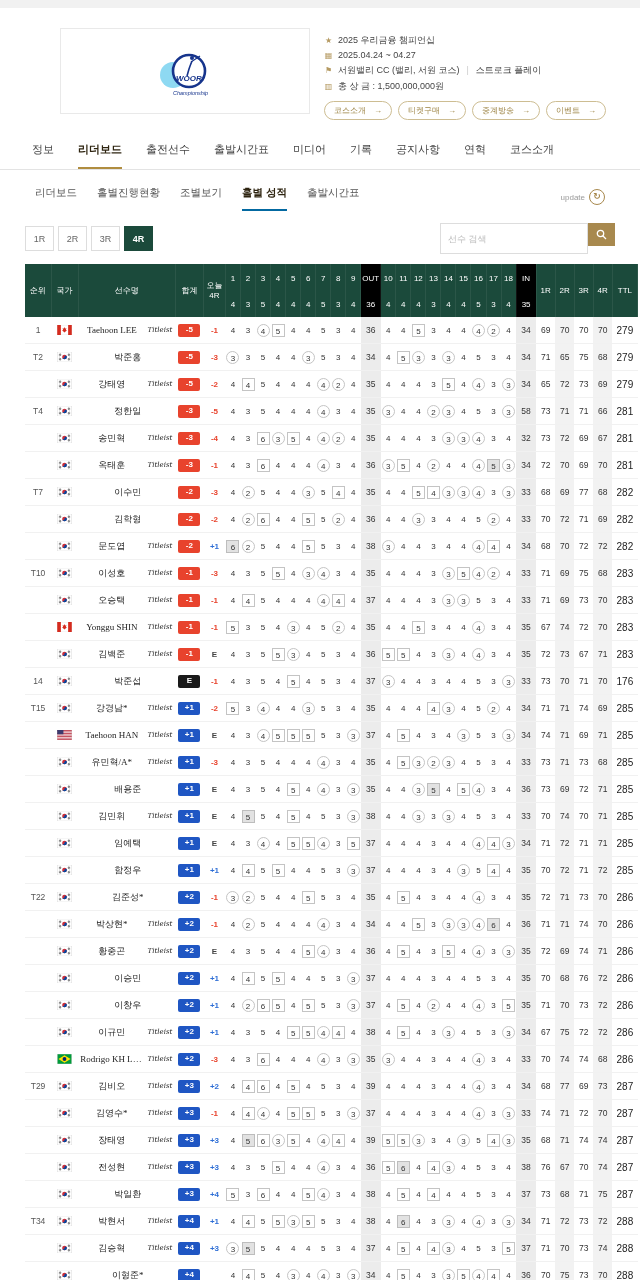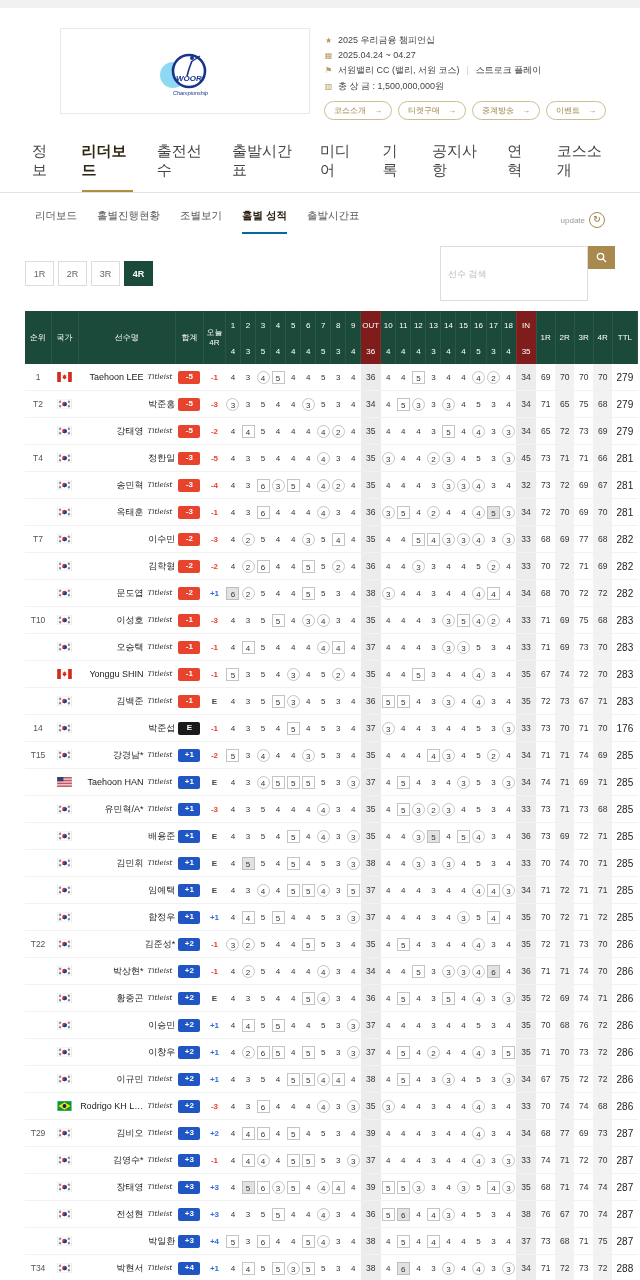--- a/index.html
+++ b/index.html
@@ -18,52 +18,52 @@
   .w-cond{font-size:9.5px;color:#333;}
   .w-low{color:#e8832d;font-size:8.5px;}
   .w-high{color:#4a78c8;font-size:8.5px;}
   .w-more{color:#b9a267;font-size:9px;}
   .info-line{display:flex;align-items:center;gap:5px;margin:3.5px 0;font-size:9px;color:#444;}
   .info-icon{color:#b59a62;font-size:8px;width:9px;text-align:center;}
   .info-sep{color:#ccc;margin:0 2px;}
   .hbuttons{display:flex;gap:6px;margin-top:8px;}
   .hbtn{border:1px solid #cdbd92;color:#9d8445;font-size:8px;padding:3px 9px;border-radius:10px;background:#fff;display:flex;gap:8px;align-items:center;cursor:pointer;}
   
-  .nav{display:flex;gap:24px;padding:12px 32px 0;border-bottom:1px solid #e3e3e3;font-size:15px;color:#444;}
+  .nav{display:flex;gap:24px;padding:12px 32px 0;border-bottom:1px solid #e3e3e3;font-size:11px;color:#444;}
   .nav-item{padding-bottom:10px;cursor:pointer;}
   .nav-item.active{font-weight:bold;color:#2e2410;border-bottom:2px solid #b08d3f;}
   
   .subnav{display:flex;gap:20px;padding:16px 35px 0;font-size:10.5px;color:#555;align-items:flex-end;}
   .subnav-item{padding-bottom:9px;cursor:pointer;}
   .subnav-item.active{font-weight:bold;color:#2e2410;border-bottom:2px solid #0369a1;}
   .update{margin-left:auto;display:flex;align-items:center;gap:4px;color:#9a9a9a;font-size:8px;padding-bottom:6px;}
   .update-icon{width:14px;height:14px;border:1.4px solid #a8894e;border-radius:50%;color:#a8894e;font-size:9px;line-height:12px;text-align:center;font-weight:bold;cursor:pointer;}
   
   .controls{display:flex;align-items:center;padding:12px 25px 10px;}
   .round-btn{width:27px;height:23px;border:1px solid #ddd;background:#fff;font-size:9px;color:#666;display:flex;align-items:center;justify-content:center;margin-right:4px;cursor:pointer;}
   .round-btn.active{background:#1b4a3b;border-color:#1b4a3b;color:#fff;font-weight:bold;}
   .search{margin-left:auto;display:flex;}
-  .search input{width:132px;height:21px;border:1px solid #ddd;font-size:9px;padding:16px 7px;outline:none;color:#333;}
+  .search input{width:132px;height:21px;border:1px solid #ddd;font-size:9px;padding:4px 7px;outline:none;color:#333;}
   .search input::placeholder{color:#bbb;}
   .search-btn{width:27px;height:23px;background:#a8894e;border:none;color:#fff;display:flex;align-items:center;justify-content:center;cursor:pointer;}
   
   table{border-collapse:collapse;table-layout:fixed;width:613px;margin-left:25px;}
   thead th{background:#1b4a3b;color:#fff;font-weight:normal;font-size:8px;padding:0;border-right:1px solid rgba(255,255,255,0.07);}
   thead tr:first-child th{height:28px;}
   thead tr:last-child th{height:25px;}
-  thead th.dark{background:#7f1d1d;}
+  thead th.dark{background:#000000;}
   tbody td{text-align:center;height:26px;padding:0;font-size:8px;color:#333;border-bottom:1px solid #f1f1f1;white-space:nowrap;overflow:hidden;}
   tbody tr.group-start td{border-top:1px solid #d9d9d9;}
   td.out-td,td.in-td{background:#ececec;font-size:8.5px;}
   td.r-col{font-size:8.5px;}
   td.r2,td.r4{background:#f2f2f2;}
   td.ttl-td{font-size:10px;color:#222;}
   .rank-td{font-size:8.5px;color:#555;}
   .name-wrap{display:flex;align-items:center;gap:4px;padding-left:2px;}
-  .p-name{font-size:9px;color:#222;text-align:right;flex:1;overflow:hidden;text-overflow:ellipsis;}
+  .p-name{font-size:9px;color:#222;text-align:center;flex:1;overflow:hidden;text-overflow:ellipsis;font-family:Liberation Serif, serif;}
   .sponsor{font-family:"DejaVu Serif","Liberation Serif",serif;font-style:italic;font-size:7px;color:#222;padding-right:3px;}
   .badge{display:inline-block;min-width:18px;padding:2.5px 2px;border-radius:2px;color:#fff;font-weight:bold;font-size:8px;line-height:1;}
   .badge.neg{background:#e8432d;}.badge.pos{background:#1f56c3;}.badge.even{background:#1a1a1a;}
   .today{font-weight:bold;font-size:8px;}
   .today.neg{color:#e8432d;}.today.pos{color:#2f6fd6;}.today.even{color:#444;}
   .mk{display:inline-block;width:13px;height:13px;line-height:13px;text-align:center;box-sizing:border-box;}
   .mk.b{border:1px solid #c4c4c4;border-radius:50%;}
   .mk.o{border:1px solid #c4c4c4;}
   .mk.d{border:1px solid #bdbdbd;background:#e2e2e2;}
   .flag{vertical-align:middle;}
@@ -479,21 +479,21 @@
   <td class="out-td">35</td>
   <td><span class="mk b">3</span></td>
         <td><span class="mk ">4</span></td>
         <td><span class="mk ">4</span></td>
         <td><span class="mk b">2</span></td>
         <td><span class="mk b">3</span></td>
         <td><span class="mk ">4</span></td>
         <td><span class="mk ">5</span></td>
         <td><span class="mk ">3</span></td>
         <td><span class="mk b">3</span></td>
-  <td class="in-td">45</td>
+  <td class="in-td">58</td>
   <td class="r-col r1">73</td>
         <td class="r-col r2">71</td>
         <td class="r-col r3">71</td>
         <td class="r-col r4">66</td>
   <td class="ttl-td">281</td>
       </tr>
       <tr class="">
   <td class="rank-td"></td>
   <td><svg class="flag" width="15" height="10" viewBox="0 0 16 11">
             <rect width="16" height="11" fill="#fff" stroke="#d5d5d5" stroke-width="0.5"></rect>

